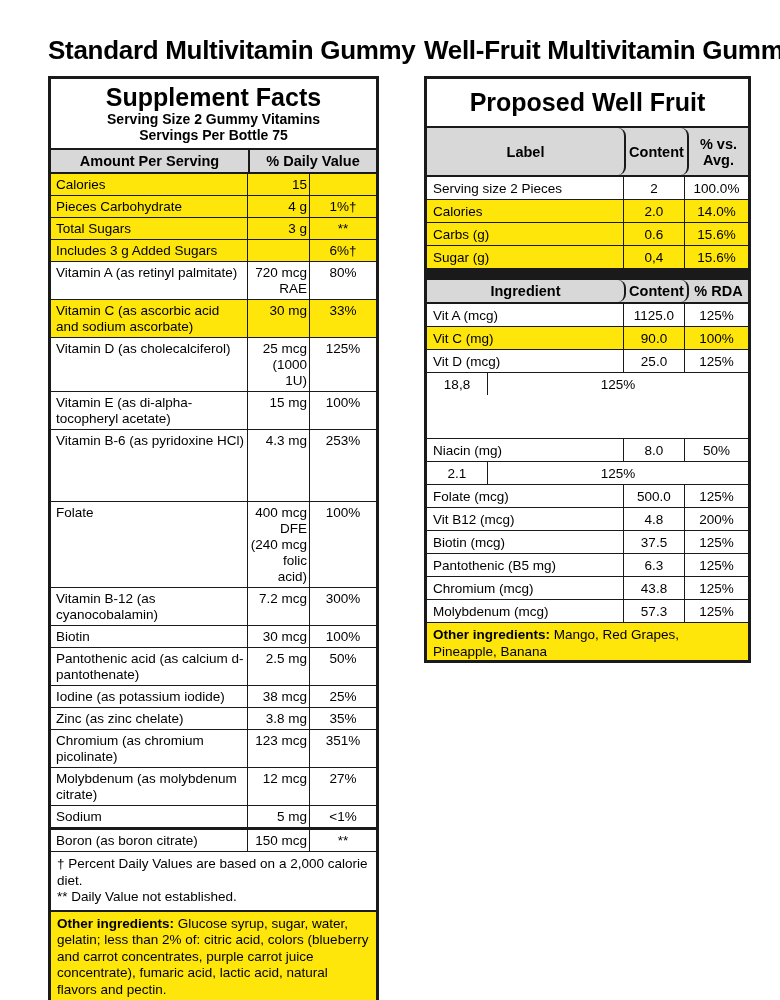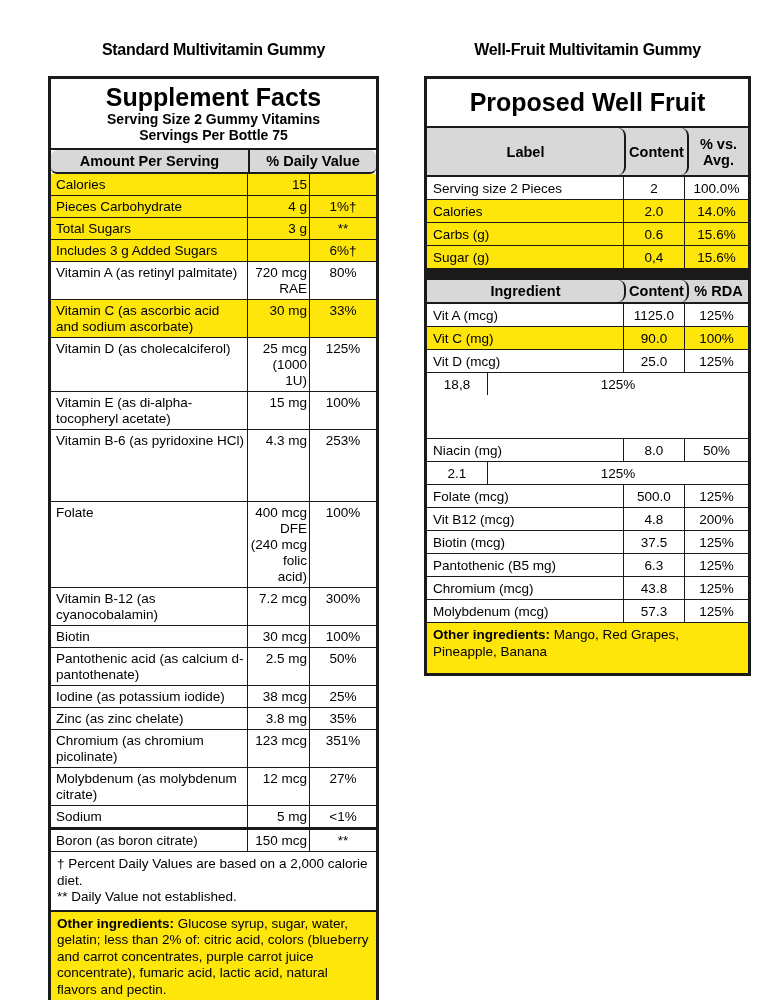--- a/index.html
+++ b/index.html
@@ -1,27 +1,27 @@
 <!DOCTYPE html>
 <html><head>
 <meta charset="utf-8">
 <style>
   html,body{margin:0;padding:0;background:#ffffff;}
   body{width:780px;height:1000px;position:relative;font-family:"Liberation Sans",sans-serif;color:#000;}
   .panel{position:absolute;top:0;}
   #left-panel{left:48px;width:331px;}
   #right-panel{left:424px;width:327px;}
-  .doc-title{font-weight:bold;font-size:16px;line-height:26px;text-align:center;margin:37px 0 0 0;white-space:nowrap;letter-spacing:-0.3px;}
+  .doc-title{font-weight:bold;font-size:26px;line-height:26px;text-align:center;margin:37px 0 0 0;white-space:nowrap;letter-spacing:-0.3px;}
   .table{border:3px solid #1a1a1a;margin-top:13px;background:#fff;}
 
   
   .sf-header{text-align:center;border-bottom:2px solid #1a1a1a;padding:4px 2px 5px;}
   .sf-title{font-size:25px;font-weight:bold;line-height:28px;}
   .sf-sub{font-size:14px;font-weight:bold;line-height:16px;}
-  .l-cols{display:flex;background:#d8d8d8;border-bottom:2px solid #1a1a1a;font-weight:bold;font-size:14.5px;align-items:stretch;border-radius:6px;}
+  .l-cols{display:flex;background:#d8d8d8;border-bottom:2px solid #1a1a1a;font-weight:bold;font-size:14.5px;align-items:stretch;}
   .l-cols .h1{width:197px;border-right:2px solid #1a1a1a;text-align:center;padding:3px 0;}
   .l-cols .h23{flex:1;text-align:center;padding:3px 0;}
   .row{display:flex;border-bottom:1.5px solid #1a1a1a;font-size:13.5px;line-height:16px;align-items:stretch;}
   .lc1{width:197px;border-right:1.5px solid #1a1a1a;padding:2.5px 2px 2.5px 5px;box-sizing:border-box;}
   .lc2{width:62px;border-right:1.5px solid #1a1a1a;text-align:right;padding:2.5px 2px;box-sizing:border-box;}
   .lc3{flex:1;text-align:center;padding:2.5px 2px;}
   .hl{background:#ffe60a;}
   .tall-b6{min-height:71px;}
   .thick-top{border-top:2px solid #1a1a1a;}
   .footnote{border-bottom:2px solid #1a1a1a;padding:4px 6px;font-size:13.5px;line-height:16.5px;}
@@ -35,21 +35,21 @@
   .rc1{width:197px;border-right:2px solid #1a1a1a;}
   .rc2{width:61px;border-right:2px solid #1a1a1a;}
   .rc3{flex:1;}
   .ing-cols{min-height:22px;border-top:none;}
   .r-row{display:flex;border-bottom:1.5px solid #1a1a1a;font-size:13.5px;line-height:17px;align-items:flex-start;}
   .rrc1{width:197px;border-right:1.5px solid #1a1a1a;padding:2.5px 2px 2.5px 6px;box-sizing:border-box;}
   .rrc2{width:61px;border-right:1.5px solid #1a1a1a;text-align:center;padding:2.5px 1px;box-sizing:border-box;}
   .rrc3{flex:1;text-align:center;padding:2.5px 1px;}
   .tall-e{min-height:65px;}
   .black-bar{height:11px;background:#1a1a1a;}
-  .r-other{background:#ffe60a;padding:3px 6px 13px;font-size:13.5px;line-height:17px;}
+  .r-other{background:#ffe60a;padding:3px 6px 0;font-size:13.5px;line-height:17px;}
 </style>
 </head>
 <body>
 
 <div class="panel" id="left-panel">
   <div class="doc-title">Standard Multivitamin Gummy</div>
 
   <div class="table">
     <div class="sf-header">
       <div class="sf-title">Supplement Facts</div>

